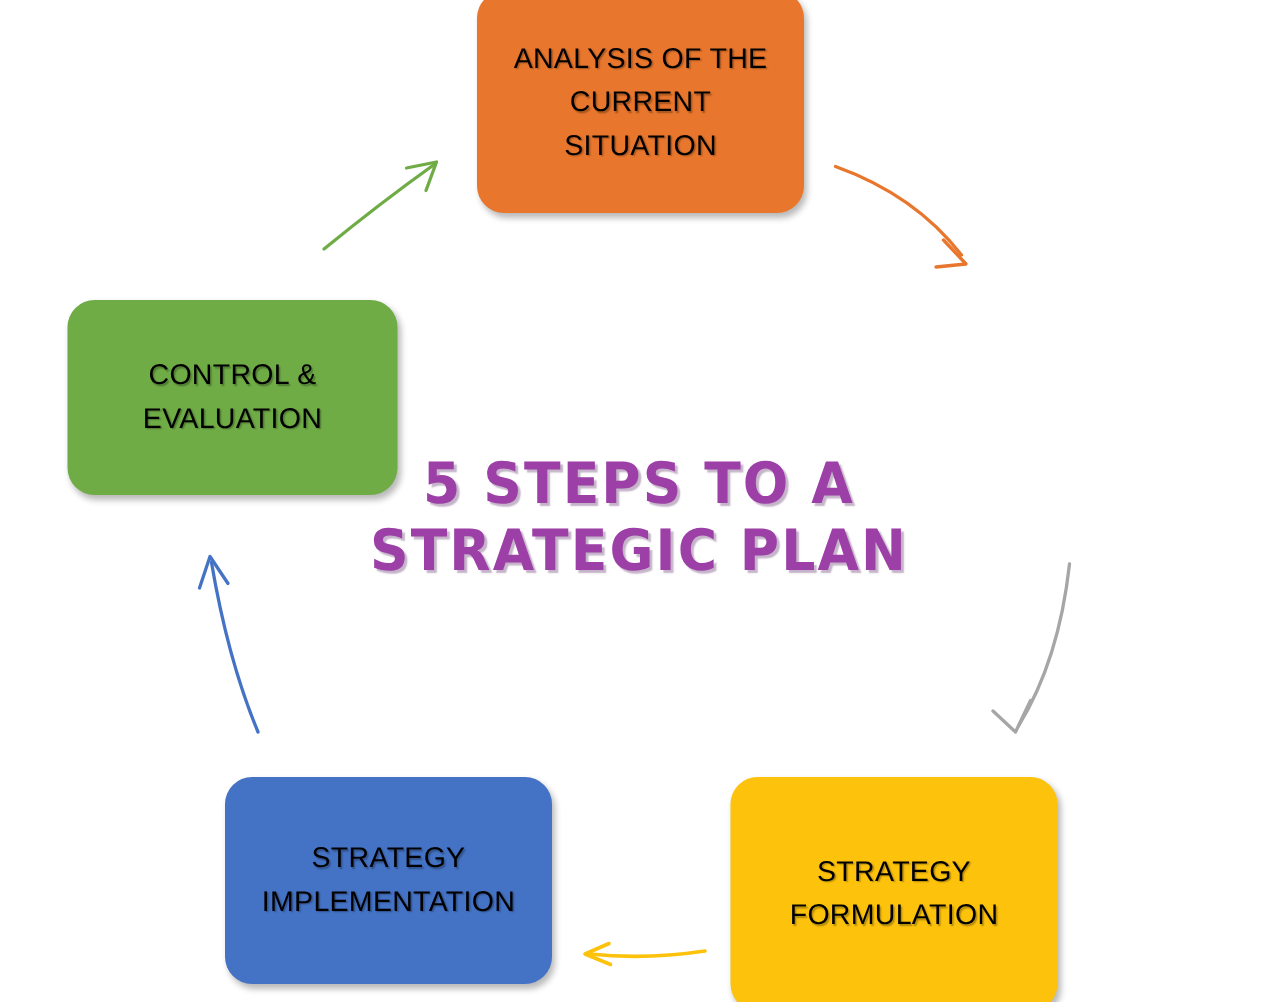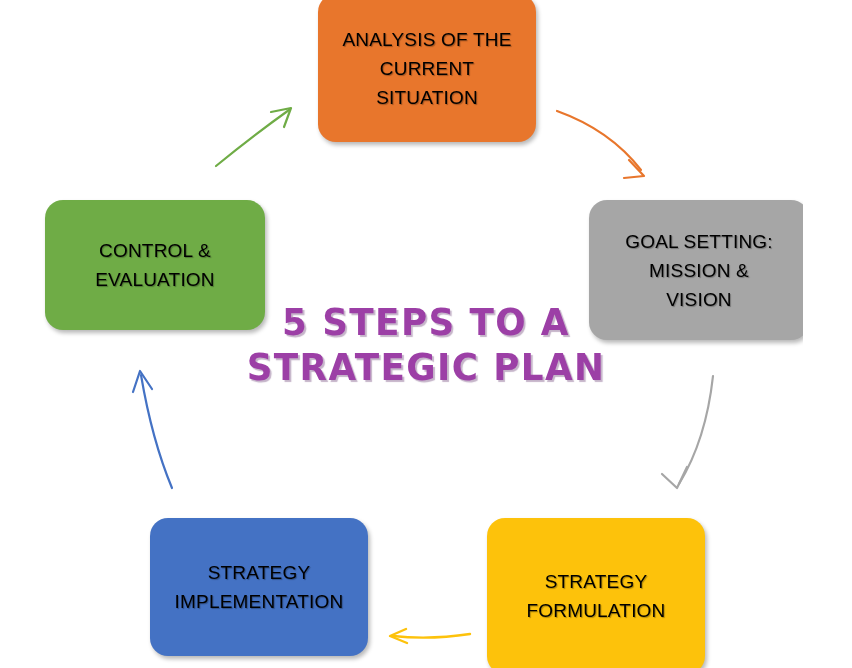--- a/index.html
+++ b/index.html
@@ -9,20 +9,21 @@
   }
   body {
     font-family: "Liberation Sans", sans-serif;
   }
   #canvas {
     position: relative;
     width: 803px;
     height: 668px;
     background: #ffffff;
     overflow: hidden;
+    padding-left: 48px;
   }
 
   .step-box {
     position: absolute;
     border-radius: 18px;
     display: flex;
     align-items: center;
     justify-content: center;
     text-align: center;
     box-sizing: border-box;
@@ -104,25 +105,20 @@
       <path d="M 271 112 L 291 108 L 284 127" fill="none" stroke="#6FAC46" stroke-width="2.2" stroke-linecap="round" stroke-linejoin="round"></path>
     </g>
   </svg>
 
   <div class="step-box" id="box-analysis" style="background: rgb(232, 118, 44);">
     <span class="step-label" style="color: rgb(0, 0, 0);">ANALYSIS OF THE
 CURRENT
 SITUATION</span>
   </div>
 
-  <div class="step-box" id="box-goal" style="background: rgb(166, 166, 166);">
-    <span class="step-label" style="color: rgb(0, 0, 0);">GOAL SETTING:
-MISSION &amp;
-VISION</span>
-  </div>
 
   <div class="step-box" id="box-formul" style="background: rgb(253, 194, 11);">
     <span class="step-label" style="color: rgb(0, 0, 0);">STRATEGY
 FORMULATION</span>
   </div>
 
   <div class="step-box" id="box-implement" style="background: rgb(68, 114, 196);">
     <span class="step-label" style="color: rgb(0, 0, 0);">STRATEGY
 IMPLEMENTATION</span>
   </div>

